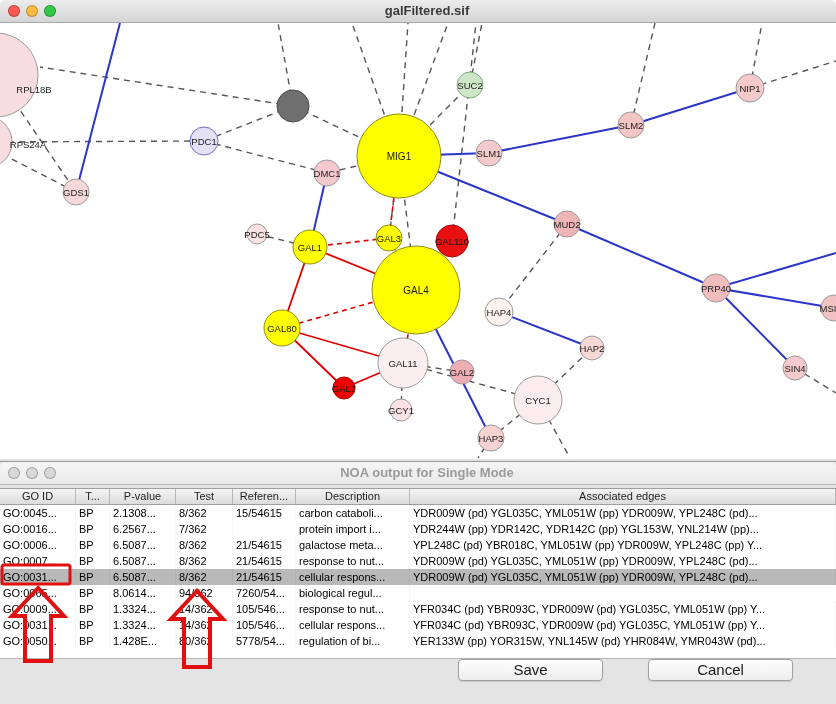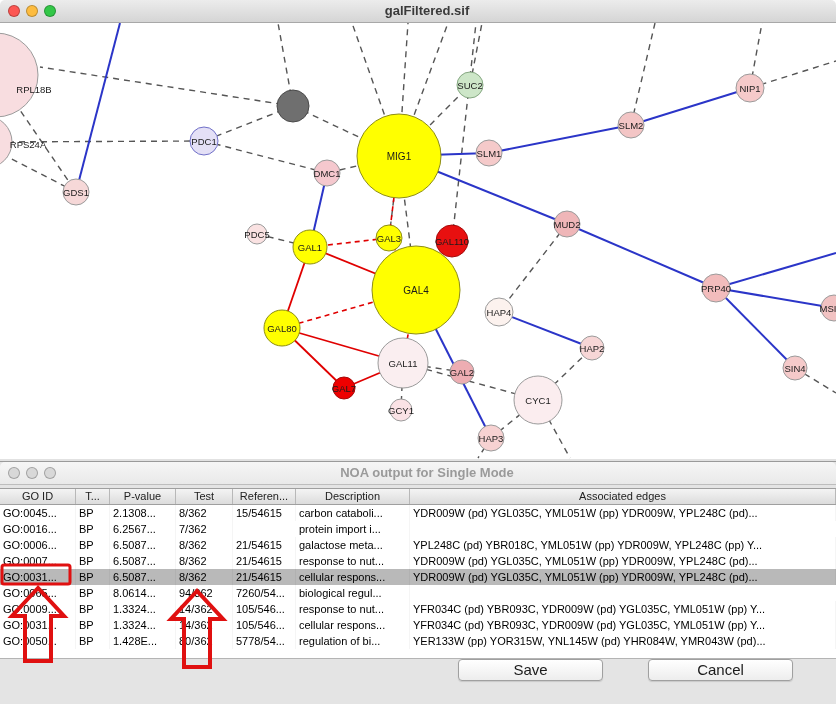--- a/index.html
+++ b/index.html
@@ -186,20 +186,21 @@
             <div class="td" style="width: 114px;">carbon cataboli...</div>
             <div class="td" style="width: 426px;">YDR009W (pd) YGL035C, YML051W (pp) YDR009W, YPL248C (pd)...</div>
           </div>
           <div class="tr">
             <div class="td" style="width: 76px;">GO:0016...</div>
             <div class="td" style="width: 34px;">BP</div>
             <div class="td" style="width: 66px;">6.2567...</div>
             <div class="td" style="width: 57px;">7/362</div>
             <div class="td" style="width: 63px; margin-top: 22px;">10/54615</div>
             <div class="td" style="width: 114px;">protein import i...</div>
+            <div class="td" style="width: 426px;">YDR244W (pp) YDR142C, YDR142C (pp) YGL153W, YNL214W (pp)...</div>
           </div>
           <div class="tr">
             <div class="td" style="width: 76px;">GO:0006...</div>
             <div class="td" style="width: 34px;">BP</div>
             <div class="td" style="width: 66px;">6.5087...</div>
             <div class="td" style="width: 57px;">8/362</div>
             <div class="td" style="width: 63px;">21/54615</div>
             <div class="td" style="width: 114px;">galactose meta...</div>
             <div class="td" style="width: 426px;">YPL248C (pd) YBR018C, YML051W (pp) YDR009W, YPL248C (pp) Y...</div>
           </div>

